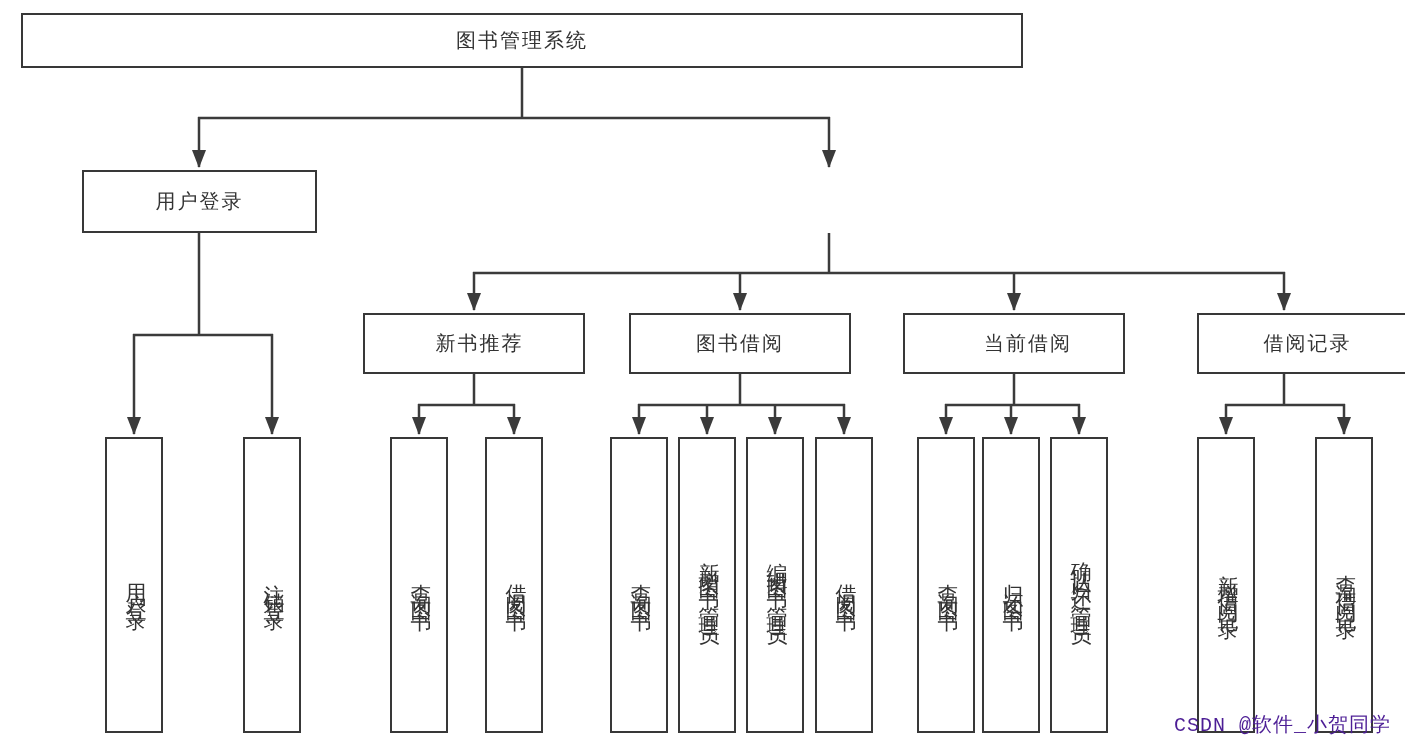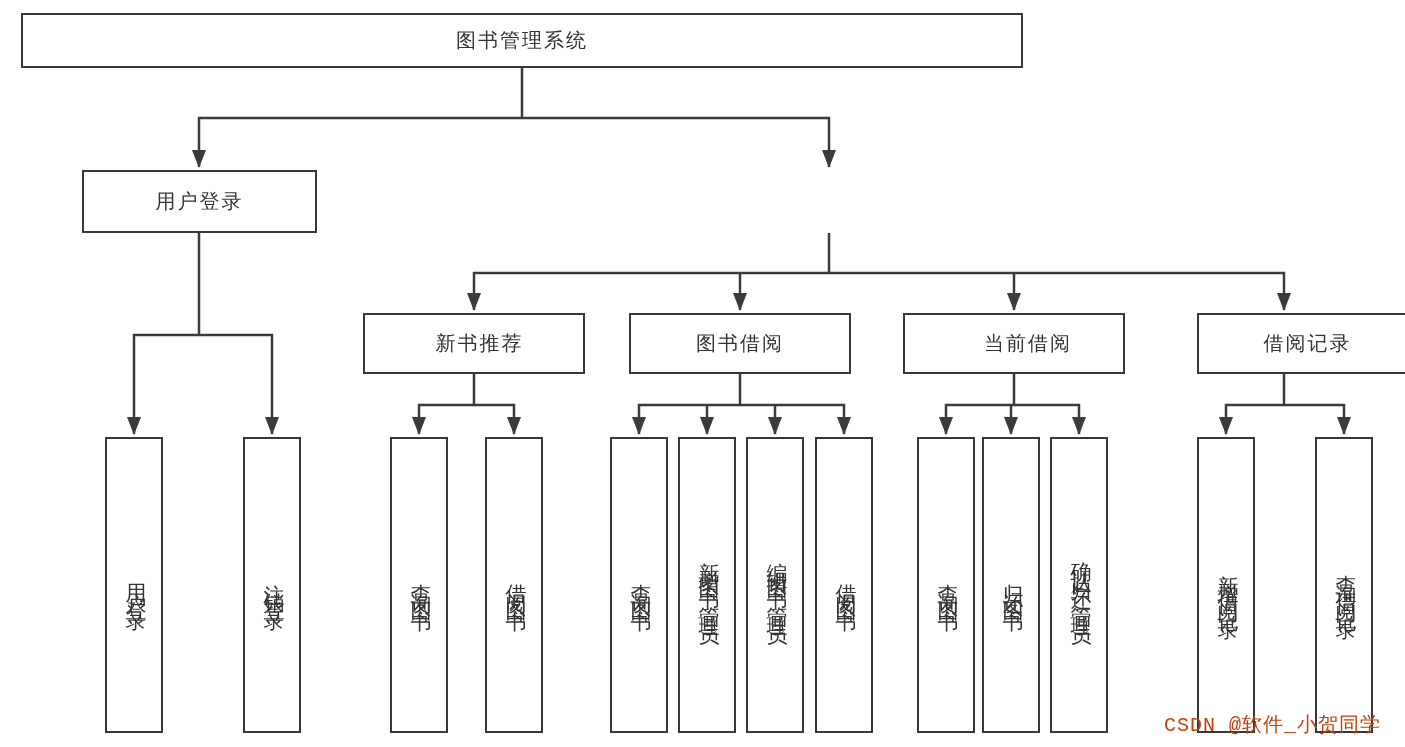--- a/index.html
+++ b/index.html
@@ -13,22 +13,22 @@
     border:2px solid #383838; box-sizing:border-box;
     display:flex; align-items:center; justify-content:center;
     white-space:nowrap;
   }
   .hbox { font-size:20px; letter-spacing:2px; }
   .vbox {
     writing-mode:vertical-rl; text-orientation:mixed;
     font-size:21px; letter-spacing:9px; white-space:normal;
   }
   .watermark {
-    position:absolute; right:24px; bottom:6px; z-index:2;
-    color:#c2410c; font-size:20px; letter-spacing:1px;
+    position:absolute; right:14px; bottom:6px; z-index:2;
+    color:#4c1d95; font-size:20px; letter-spacing:1px;
   }
 </style>
 </head>
 <body>
 
 <div class="canvas">
 
   <svg class="wires" width="1405" height="747" viewBox="0 0 1405 747">
     <defs>
       <marker id="arw" markerUnits="userSpaceOnUse" markerWidth="18" markerHeight="14" refX="17" refY="7" orient="auto">

